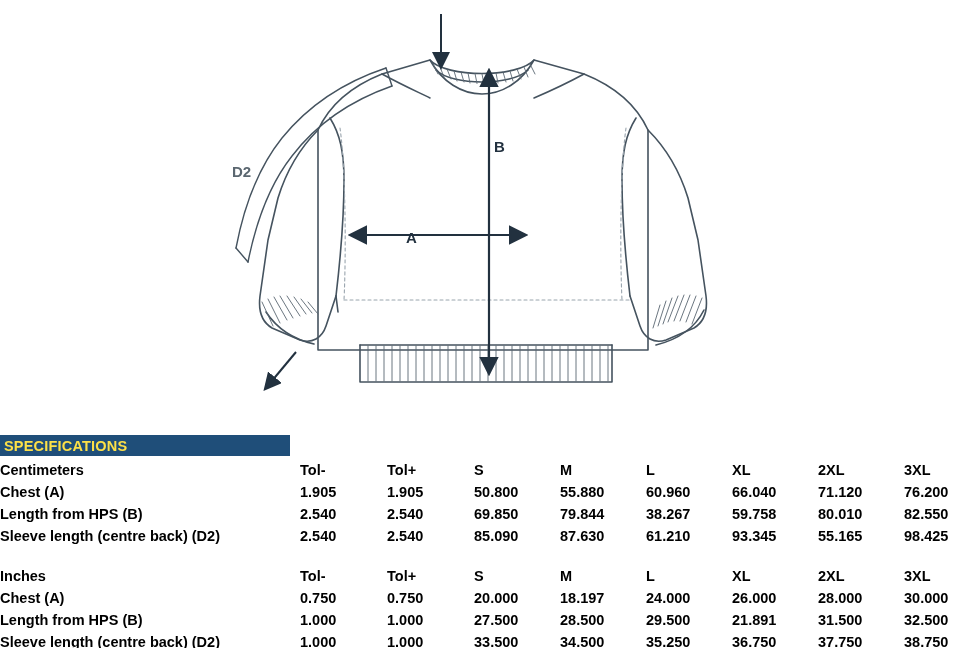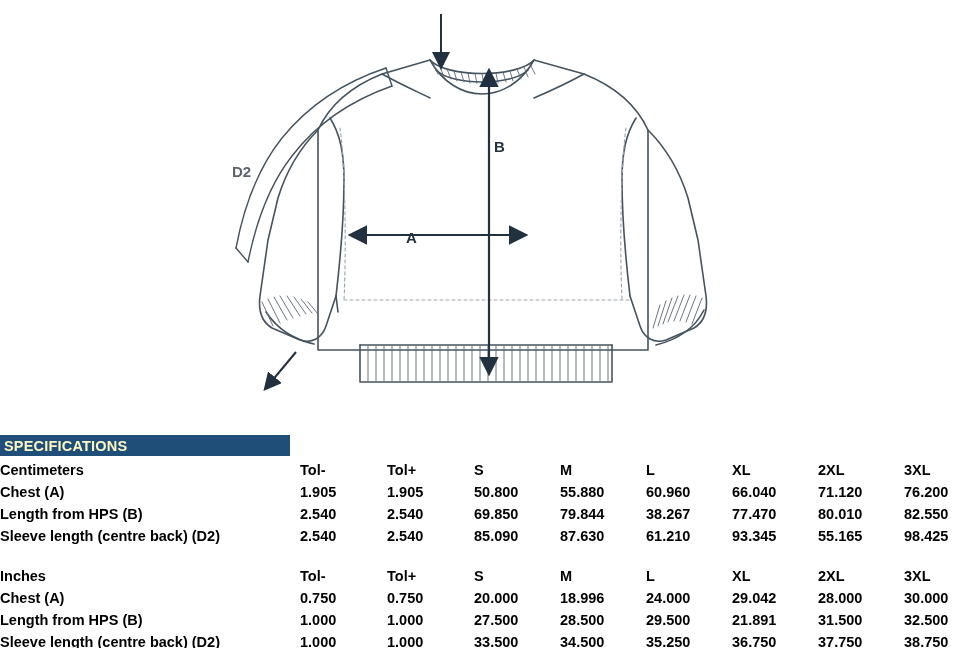--- a/index.html
+++ b/index.html
@@ -48,21 +48,21 @@
     width: 290px;
     height: 21px;
     background: #1f4e79;
   }
   .spec-header-label {
     position: absolute;
     left: 4px;
     top: 4px;
     font-size: 14.5px;
     font-weight: bold;
-    color: #fef9c3;
+    color: #fde047;
     letter-spacing: 0.2px;
     line-height: 14px;
   }
 
   table.size-table {
     position: absolute;
     left: 0;
     border-collapse: collapse;
     width: 960px;
     table-layout: fixed;
@@ -300,21 +300,21 @@
           <td class="num">71.120</td>
           <td class="num">76.200</td>
         </tr>
         <tr>
           <td class="label">Length from HPS (B)</td>
           <td class="num">2.540</td>
           <td class="num">2.540</td>
           <td class="num">69.850</td>
           <td class="num">79.844</td>
           <td class="num">38.267</td>
-          <td class="num">77.470</td>
+          <td class="num">59.758</td>
           <td class="num">80.010</td>
           <td class="num">82.550</td>
         </tr>
         <tr>
           <td class="label">Sleeve length (centre back) (D2)</td>
           <td class="num">2.540</td>
           <td class="num">2.540</td>
           <td class="num">85.090</td>
           <td class="num">87.630</td>
           <td class="num">61.210</td>
@@ -347,23 +347,23 @@
           <td class="num">L</td>
           <td class="num">XL</td>
           <td class="num">2XL</td>
           <td class="num">3XL</td>
         </tr>
         <tr>
           <td class="label">Chest (A)</td>
           <td class="num">0.750</td>
           <td class="num">0.750</td>
           <td class="num">20.000</td>
-          <td class="num">18.996</td>
+          <td class="num">18.197</td>
           <td class="num">24.000</td>
-          <td class="num">29.042</td>
+          <td class="num">26.000</td>
           <td class="num">28.000</td>
           <td class="num">30.000</td>
         </tr>
         <tr>
           <td class="label">Length from HPS (B)</td>
           <td class="num">1.000</td>
           <td class="num">1.000</td>
           <td class="num">27.500</td>
           <td class="num">28.500</td>
           <td class="num">29.500</td>

